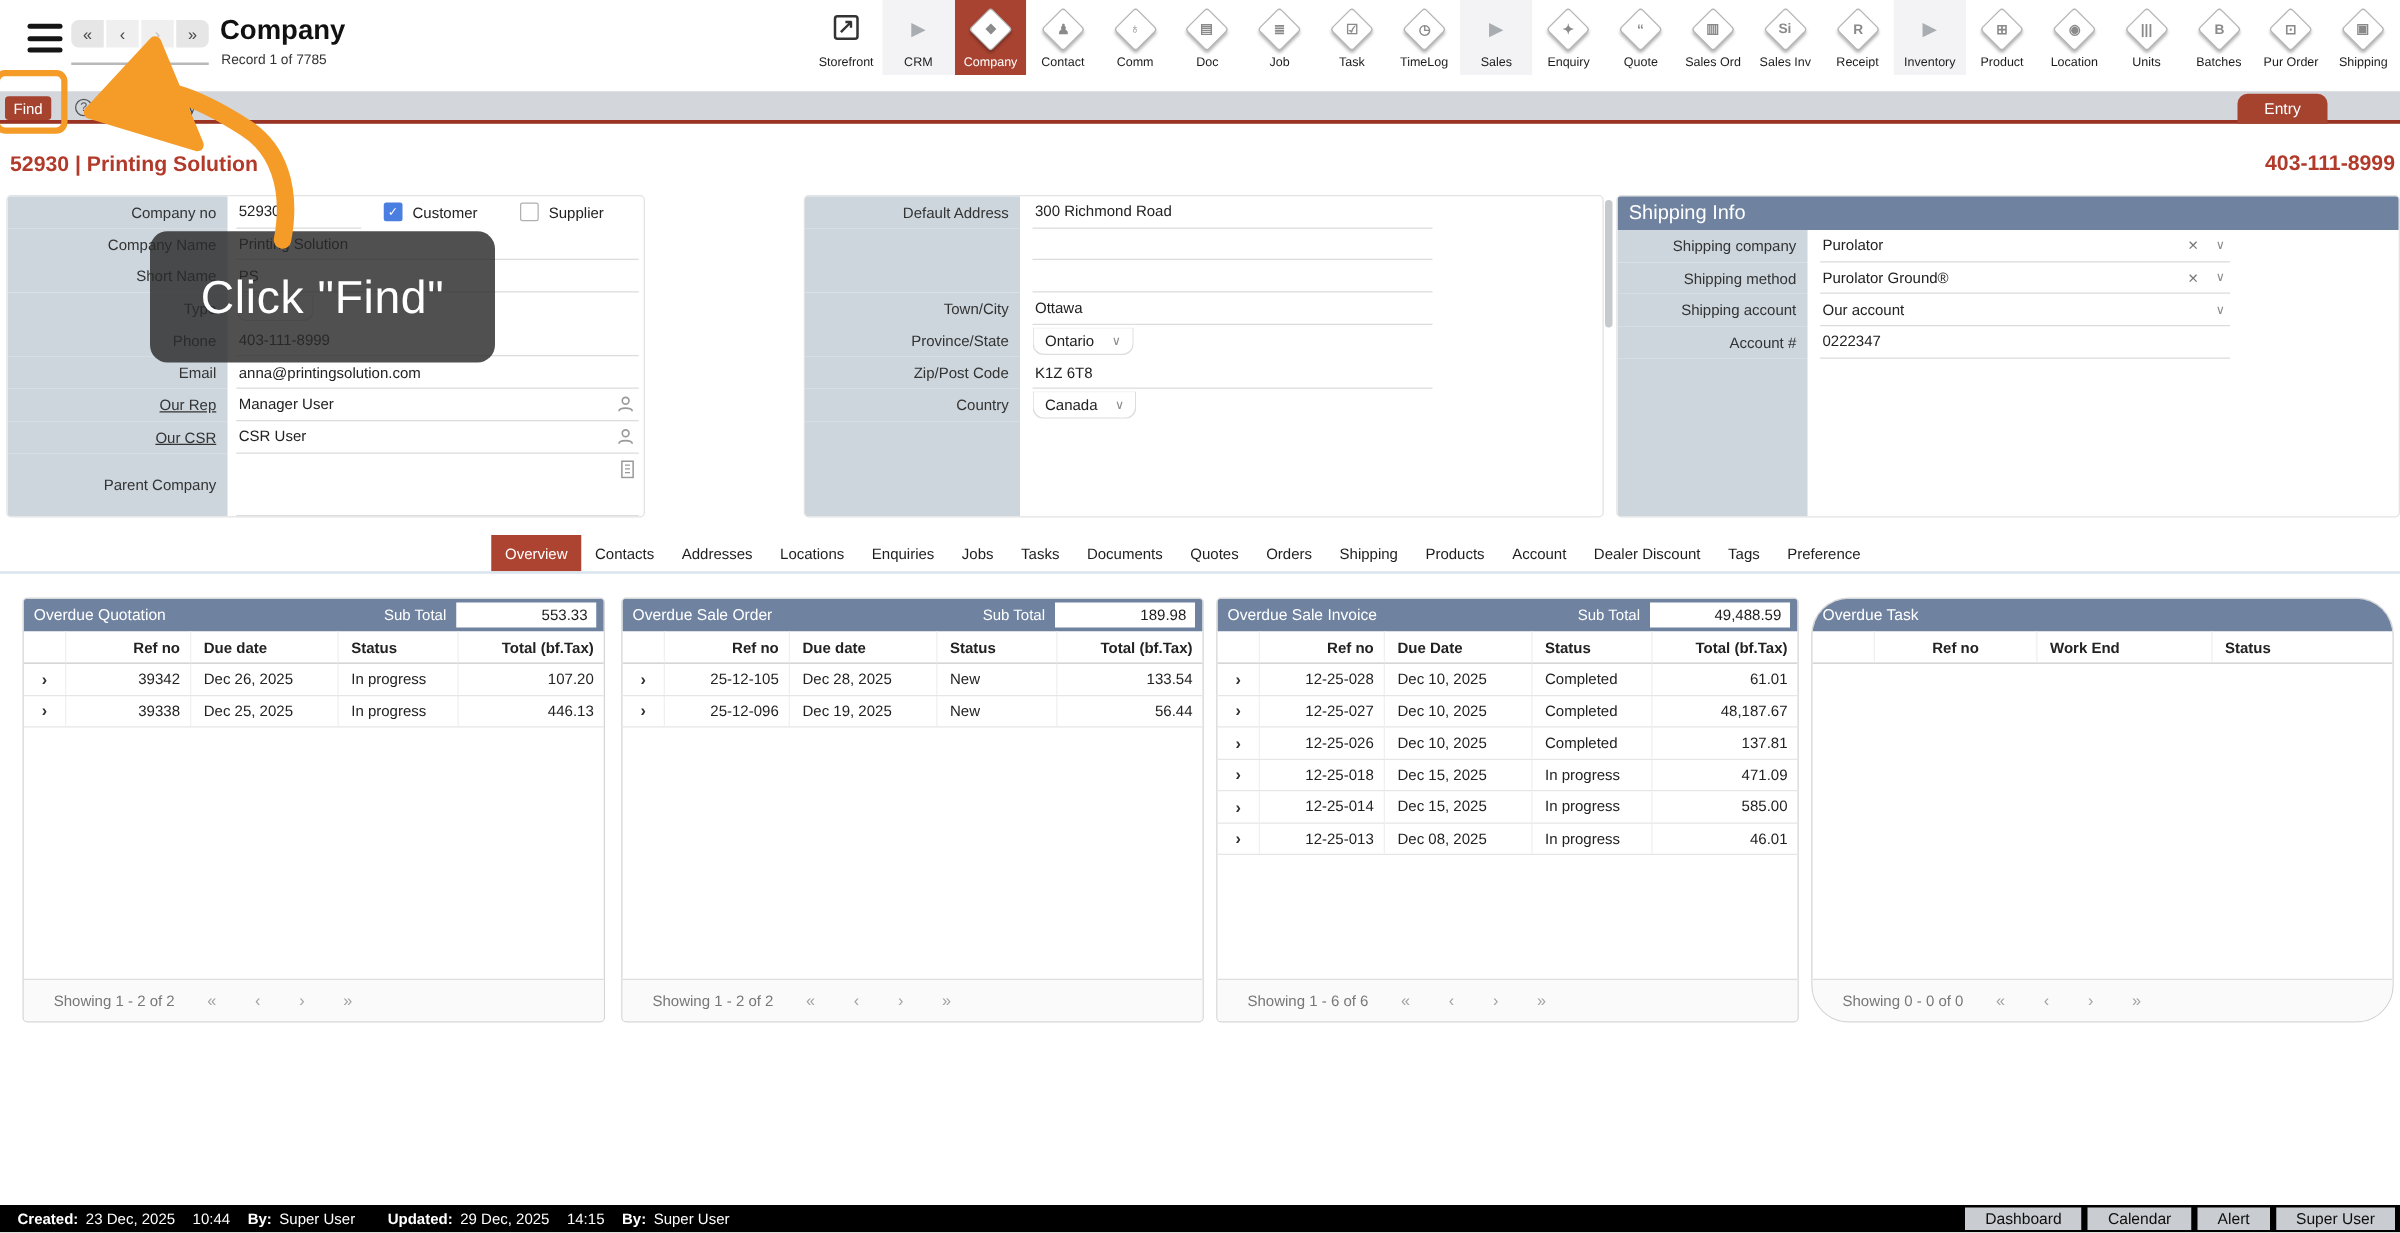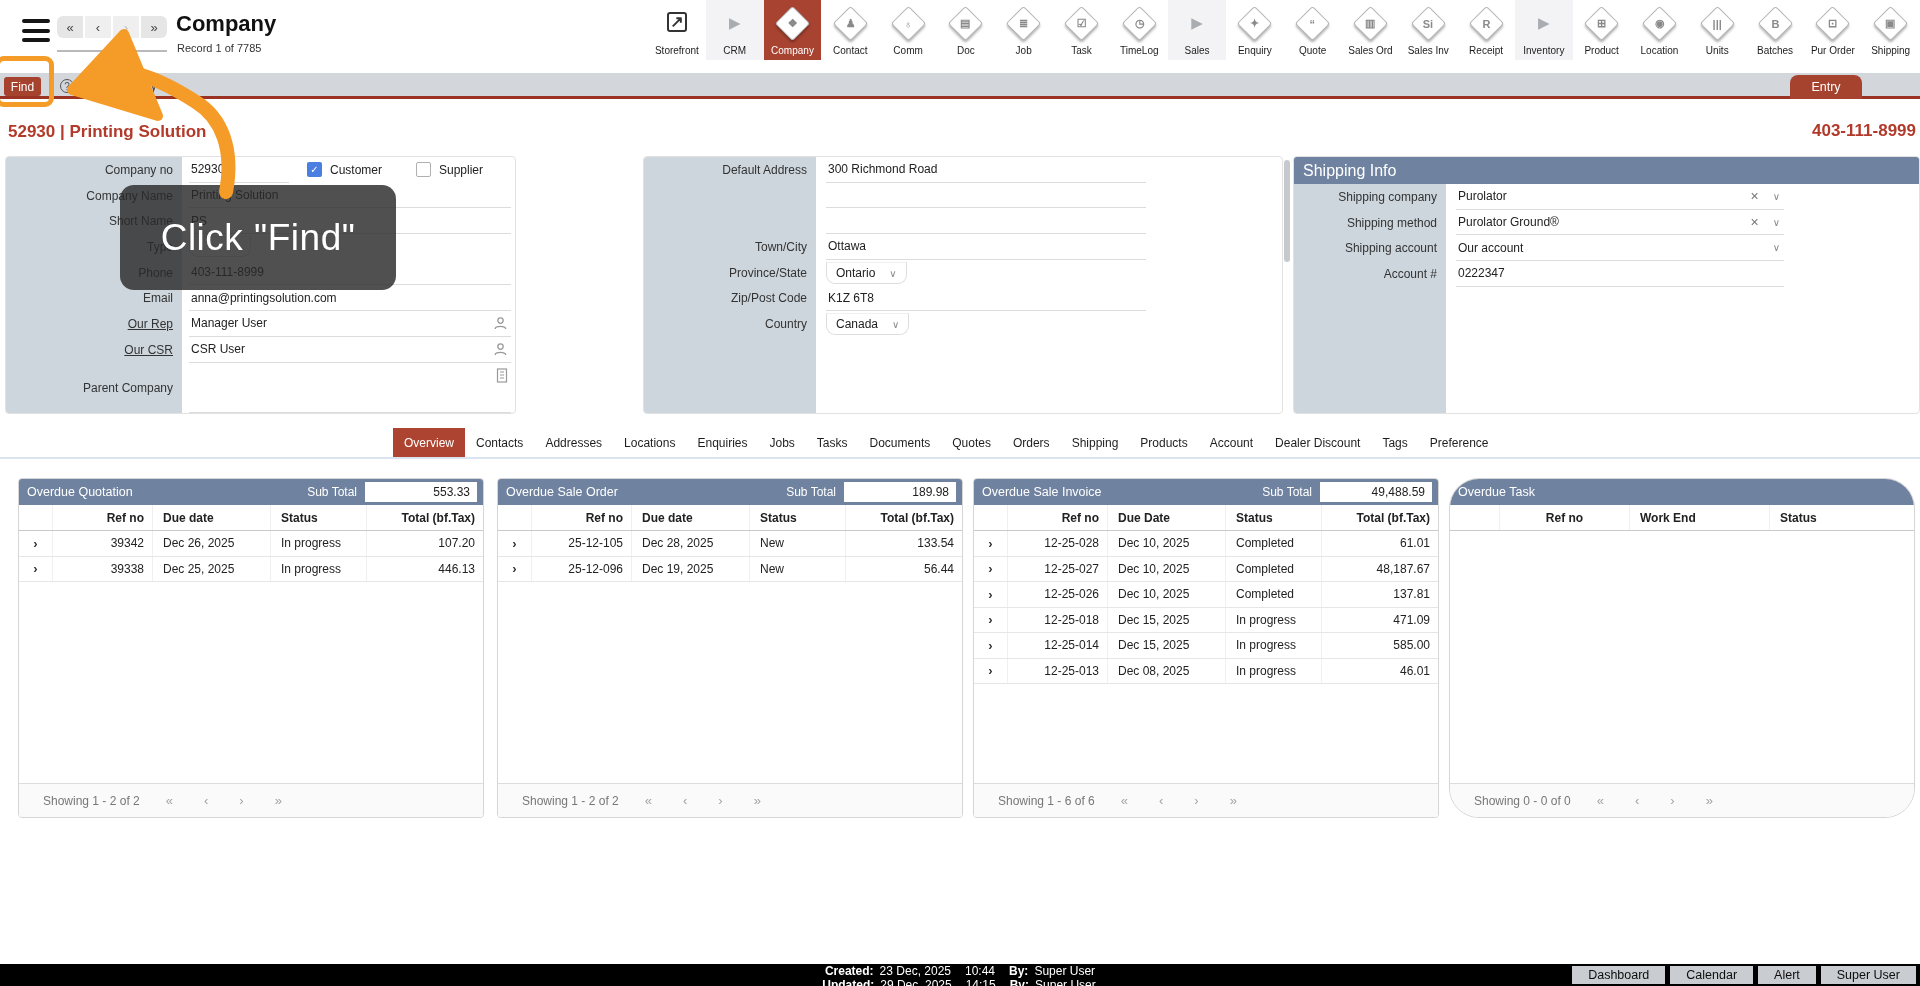--- a/index.html
+++ b/index.html
@@ -94,21 +94,21 @@
   .a-l { justify-content:flex-start; padding-left:10px; }
   .a-r { justify-content:flex-end; padding-right:8px; text-align:right; }
   .a-c { justify-content:center; }
   .expander { color:#333; font-weight:bold; font-size:13px; cursor:pointer; }
   .card-body { flex:1; }
   .card-foot { height:34px; background:#fafafa; border-top:1px solid #ddd; display:flex; align-items:center; padding-left:24px; font-size:12px; color:#777; flex:none; }
   .pager { display:flex; gap:31px; margin-left:26px; }
   .pgbtn { color:#a3a3a3; font-size:13px; cursor:pointer; }
 
   
-  .statusbar { position:absolute; left:0; top:964px; width:100%; height:22px; background:#000; color:#fff; display:flex; align-items:center; font-size:12px;flex-direction:column; }
+  .statusbar { position:absolute; left:0; top:964px; width:100%; height:22px; background:#000; color:#fff; display:flex; align-items:center; font-size:12px; }
   .statusbar .grp { display:flex; align-items:center; margin-left:14px; }
   .statusbar b { font-weight:bold; margin-right:6px; }
   .statusbar span.v { margin-right:14px; }
   .sb-buttons { position:absolute; right:4px; top:2px; display:flex; gap:5px; }
   .sb-btn { background:#c9cdd1; color:#0d0d0d; height:18px; display:flex; align-items:center; padding:0 16px; font-size:12.5px; cursor:pointer; }
 
   
   .tooltip { position:absolute; left:120px; top:185px; width:276px; height:105px; background:rgba(42,42,42,0.82); border-radius:14px; z-index:58; display:flex; align-items:center; justify-content:center; color:#fff; font-size:37px; letter-spacing:.5px; }
   .ann-box { position:absolute; left:-5px; top:56px; width:59px; height:51px; border:5px solid #f59b27; border-radius:9px; z-index:59; }
   .arrow-svg { position:absolute; left:0; top:0; z-index:60; pointer-events:none; }

